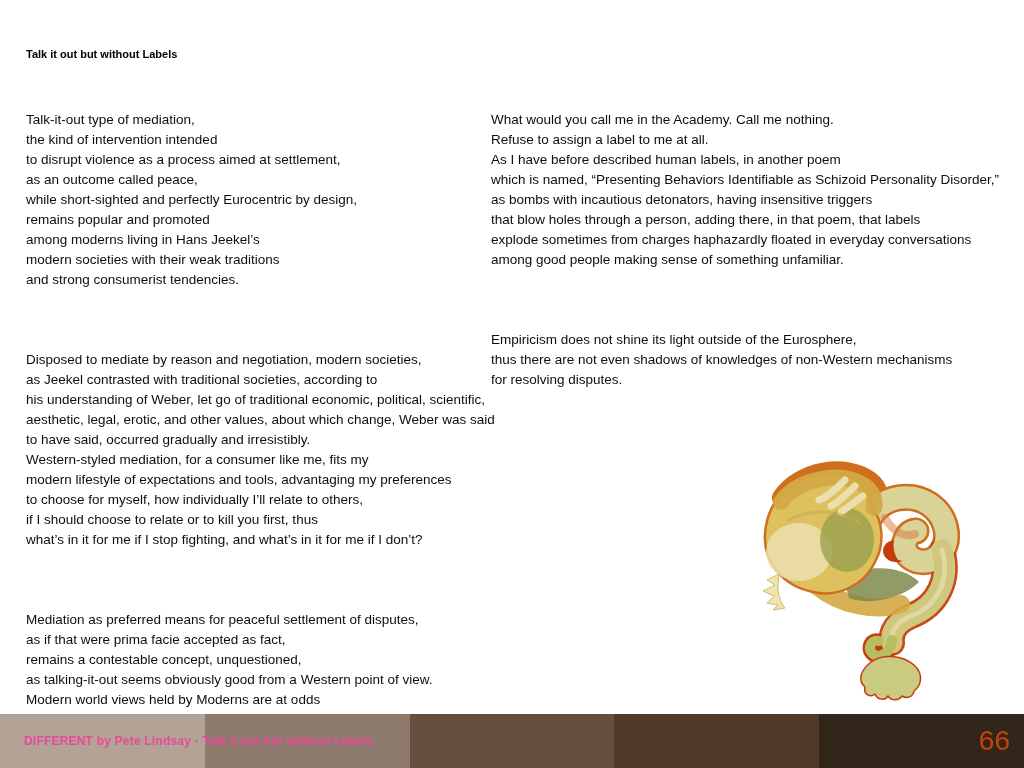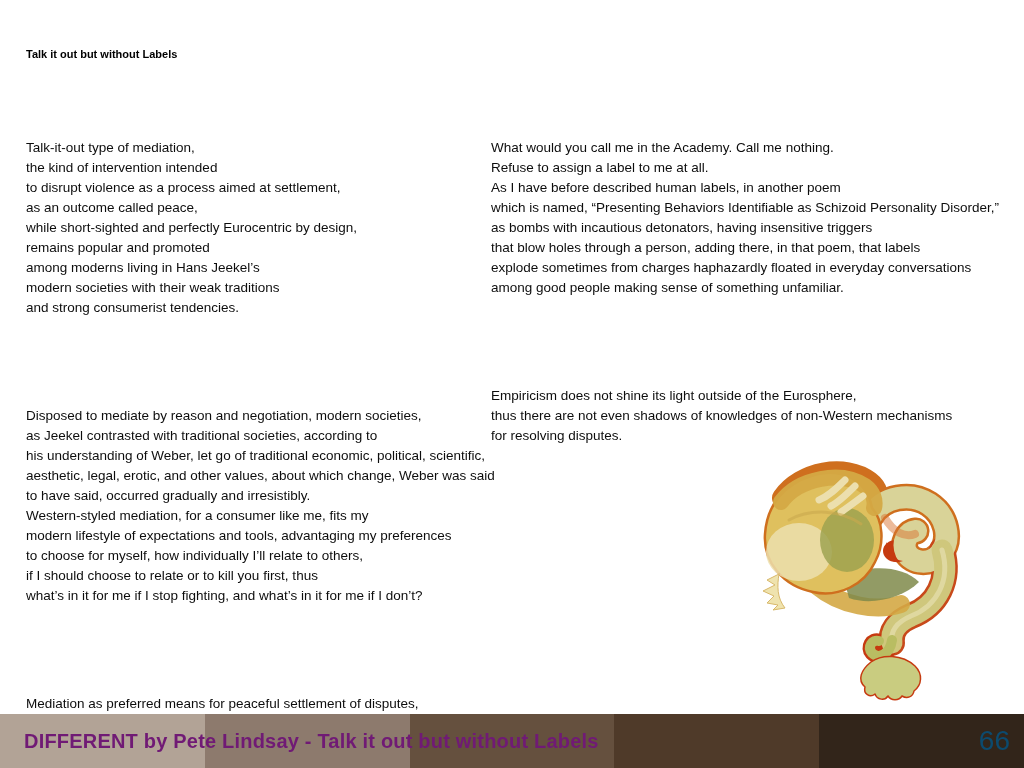--- a/index.html
+++ b/index.html
@@ -26,21 +26,21 @@
   .poem-col {
     position: absolute;
     top: 70px;
     font-size: 13.5px;
     line-height: 20px;
     white-space: pre;
     color: #0d0d0d;
   }
   .poem-col.left  { left: 26px; }
   .poem-col.right { left: 491px; }
-  .stanza { margin-bottom: 20px; margin-top: 28px; }
+  .stanza { margin-bottom: 20px; }
   .artwork {
     position: absolute;
     left: 753px;
     top: 458px;
     width: 210px;
     height: 245px;
   }
   .footer {
     position: absolute;
     left: 0;
@@ -48,35 +48,35 @@
     width: 1024px;
     height: 54px;
     display: flex;
   }
   .footer-seg { flex: 1 1 0; height: 100%; }
   .footer-label {
     position: absolute;
     left: 24px;
     top: 50%;
     transform: translateY(-50%);
-    font-size: 20px;
+    font-size: 12px;
     font-weight: 700;
     letter-spacing: 0.2px;
-    color: #701a75;
+    color: #ec4899;
     white-space: pre;
     z-index: 2;
   }
   .footer-page-number {
     position: absolute;
     right: 14px;
     top: 50%;
     transform: translateY(-50%);
     font-size: 28px;
     font-weight: 400;
-    color: #0c4a6e;
+    color: #c2410c;
     z-index: 2;
   }
 </style>
 </head>
 <body>
 
 <div class="slide">
 
   <div class="page-title">Talk it out but without Labels</div>
 

